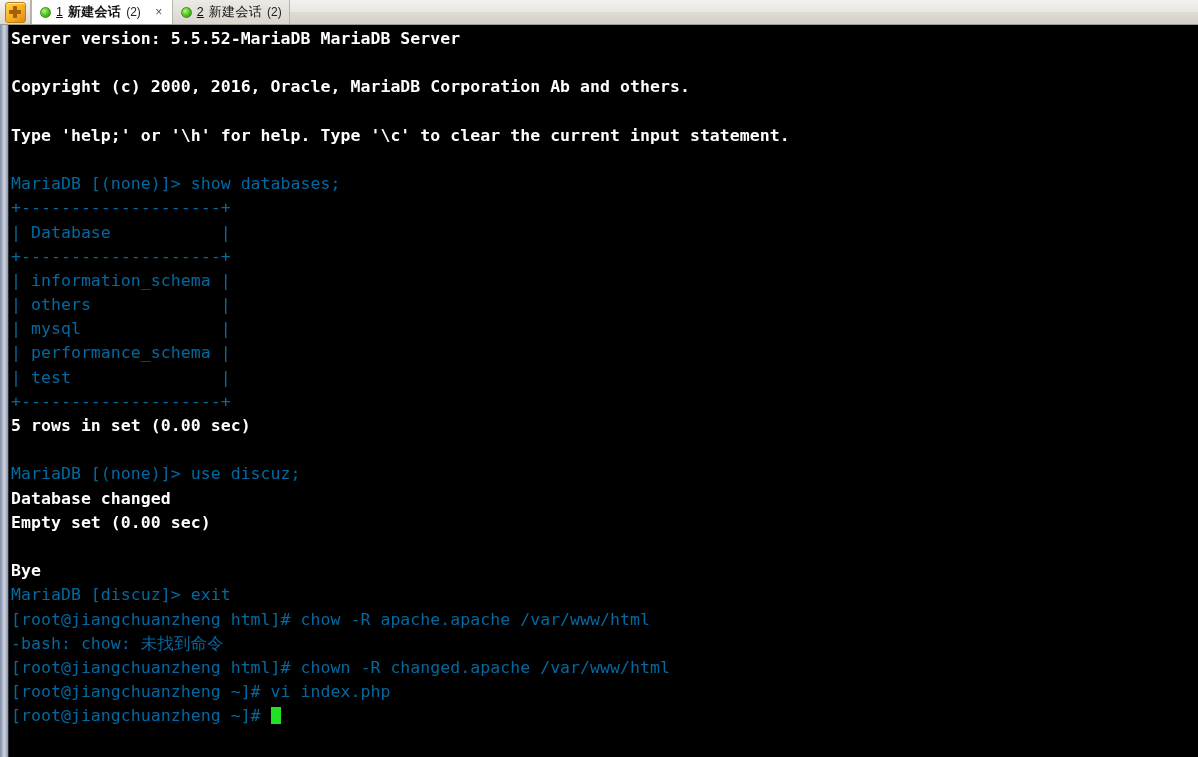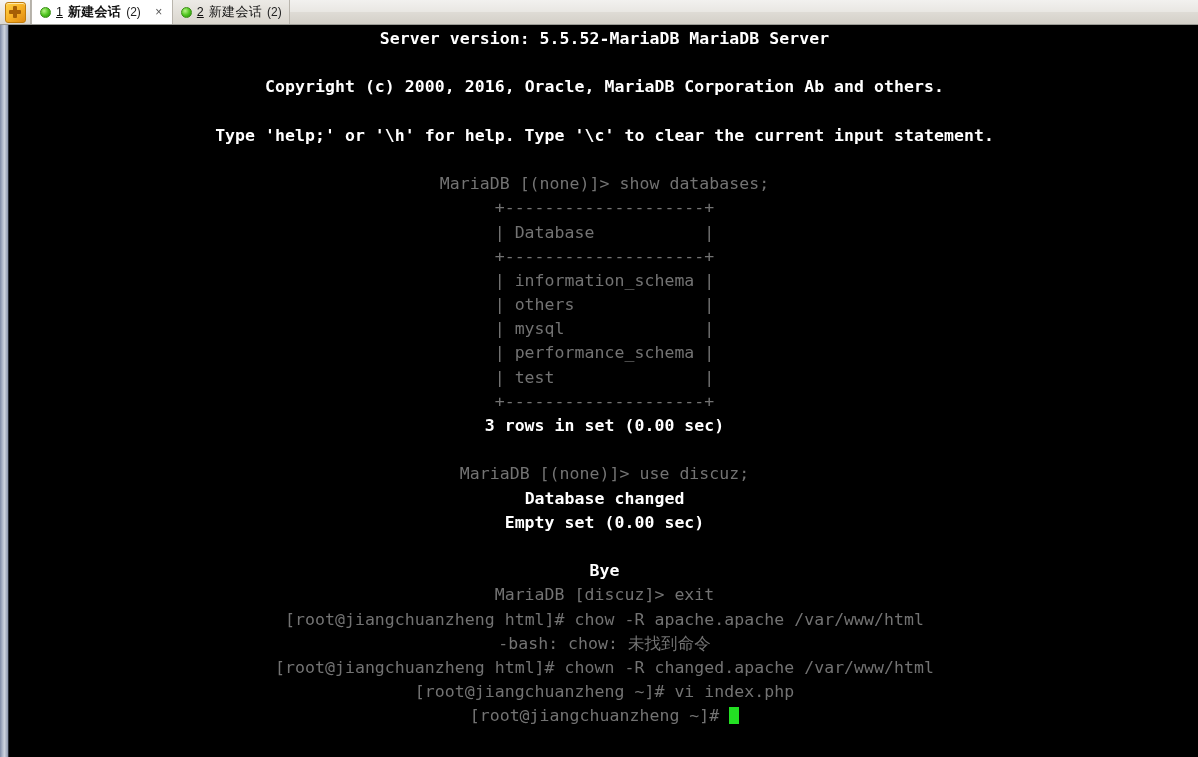--- a/index.html
+++ b/index.html
@@ -109,37 +109,36 @@
     text-align: center;
     cursor: pointer;
   }
 
   
   .terminal-wrap {
     position: relative;
     height: 732px;
     background: #000;
     display: flex;
-    text-align: center;
   }
   .left-rail {
     width: 9px;
     flex: none;
     background: linear-gradient(to right, #7e8aa6 0%, #aab3c6 28%, #cdd3de 55%, #8d97ad 100%);
     border-right: 1px solid #2a2f3a;
     box-sizing: border-box;
   }
   .screen {
     flex: 1;
     padding: 2px 0 0 2px;
     overflow: hidden;
     position: relative;
   }
   .line {
-    color: #737373;
+    color: #0369a1;
     font-size: 16.5px;
     line-height: 24.2px;
     white-space: pre;
     letter-spacing: 0.05px;
     height: 24.2px;
   }
   .line.bold {
     color: #ffffff;
     font-weight: bold;
   }
@@ -189,21 +188,21 @@
         <div class="line">MariaDB [(none)]&gt; show databases;</div>
         <div class="line">+--------------------+</div>
         <div class="line">| Database           |</div>
         <div class="line">+--------------------+</div>
         <div class="line">| information_schema |</div>
         <div class="line">| others             |</div>
         <div class="line">| mysql              |</div>
         <div class="line">| performance_schema |</div>
         <div class="line">| test               |</div>
         <div class="line">+--------------------+</div>
-        <div class="line bold">3 rows in set (0.00 sec)</div>
+        <div class="line bold">5 rows in set (0.00 sec)</div>
         <div class="line blank"></div>
         <div class="line">MariaDB [(none)]&gt; use discuz;</div>
         <div class="line bold">Database changed</div>
         <div class="line bold">Empty set (0.00 sec)</div>
         <div class="line blank"></div>
         <div class="line bold">Bye</div>
         <div class="line">MariaDB [discuz]&gt; exit</div>
         <div class="line">[root@jiangchuanzheng html]# chow -R apache.apache /var/www/html</div>
         <div class="line">-bash: chow: 未找到命令</div>
         <div class="line">[root@jiangchuanzheng html]# chown -R changed.apache /var/www/html</div>

